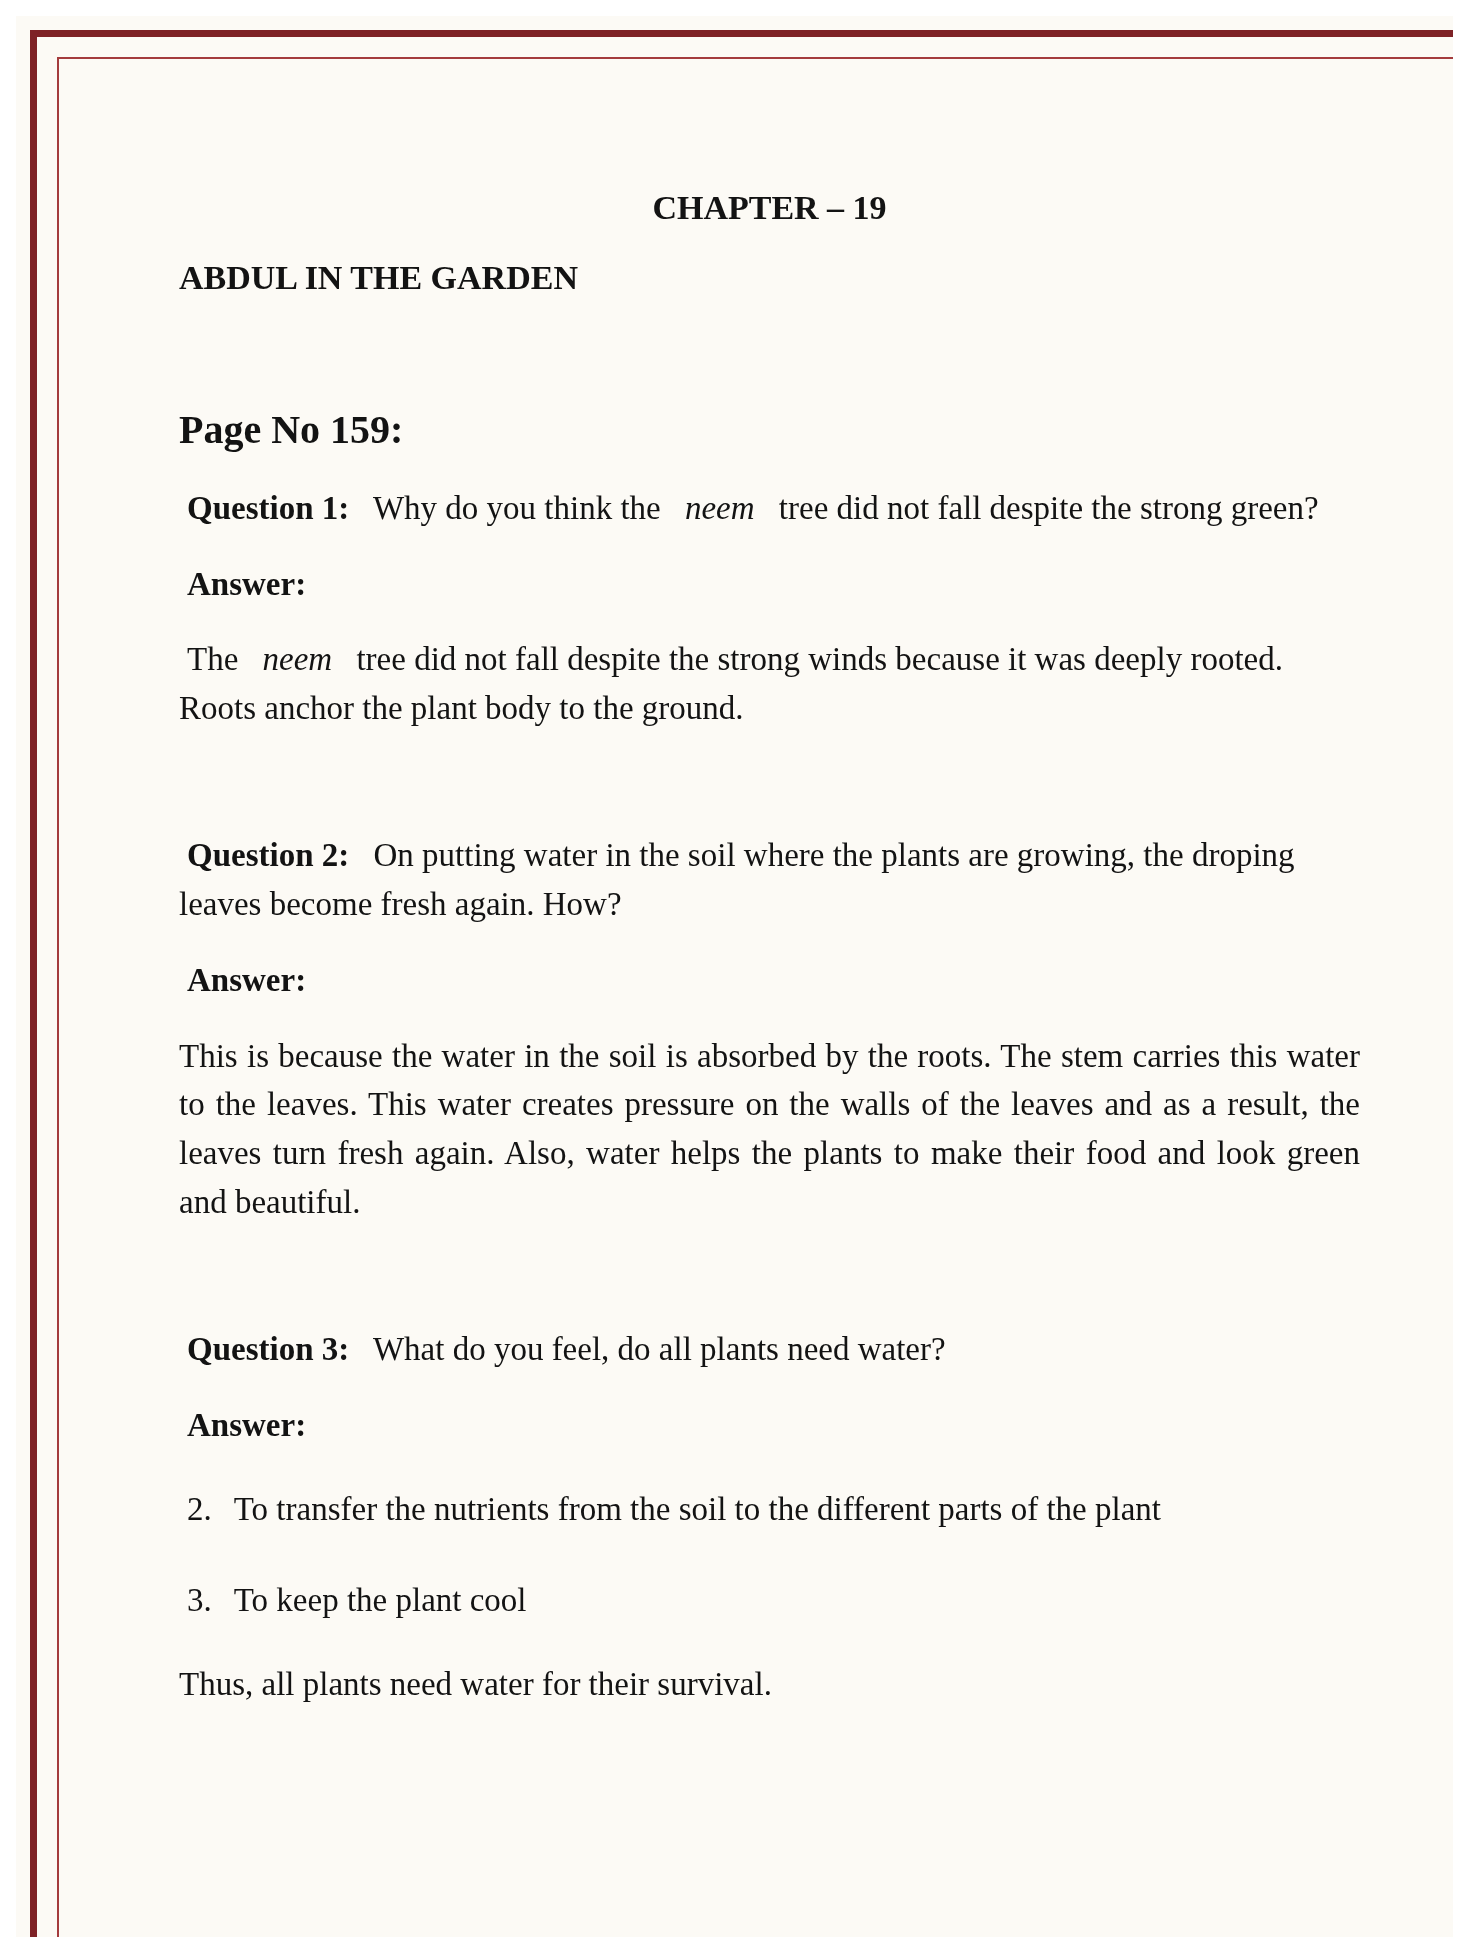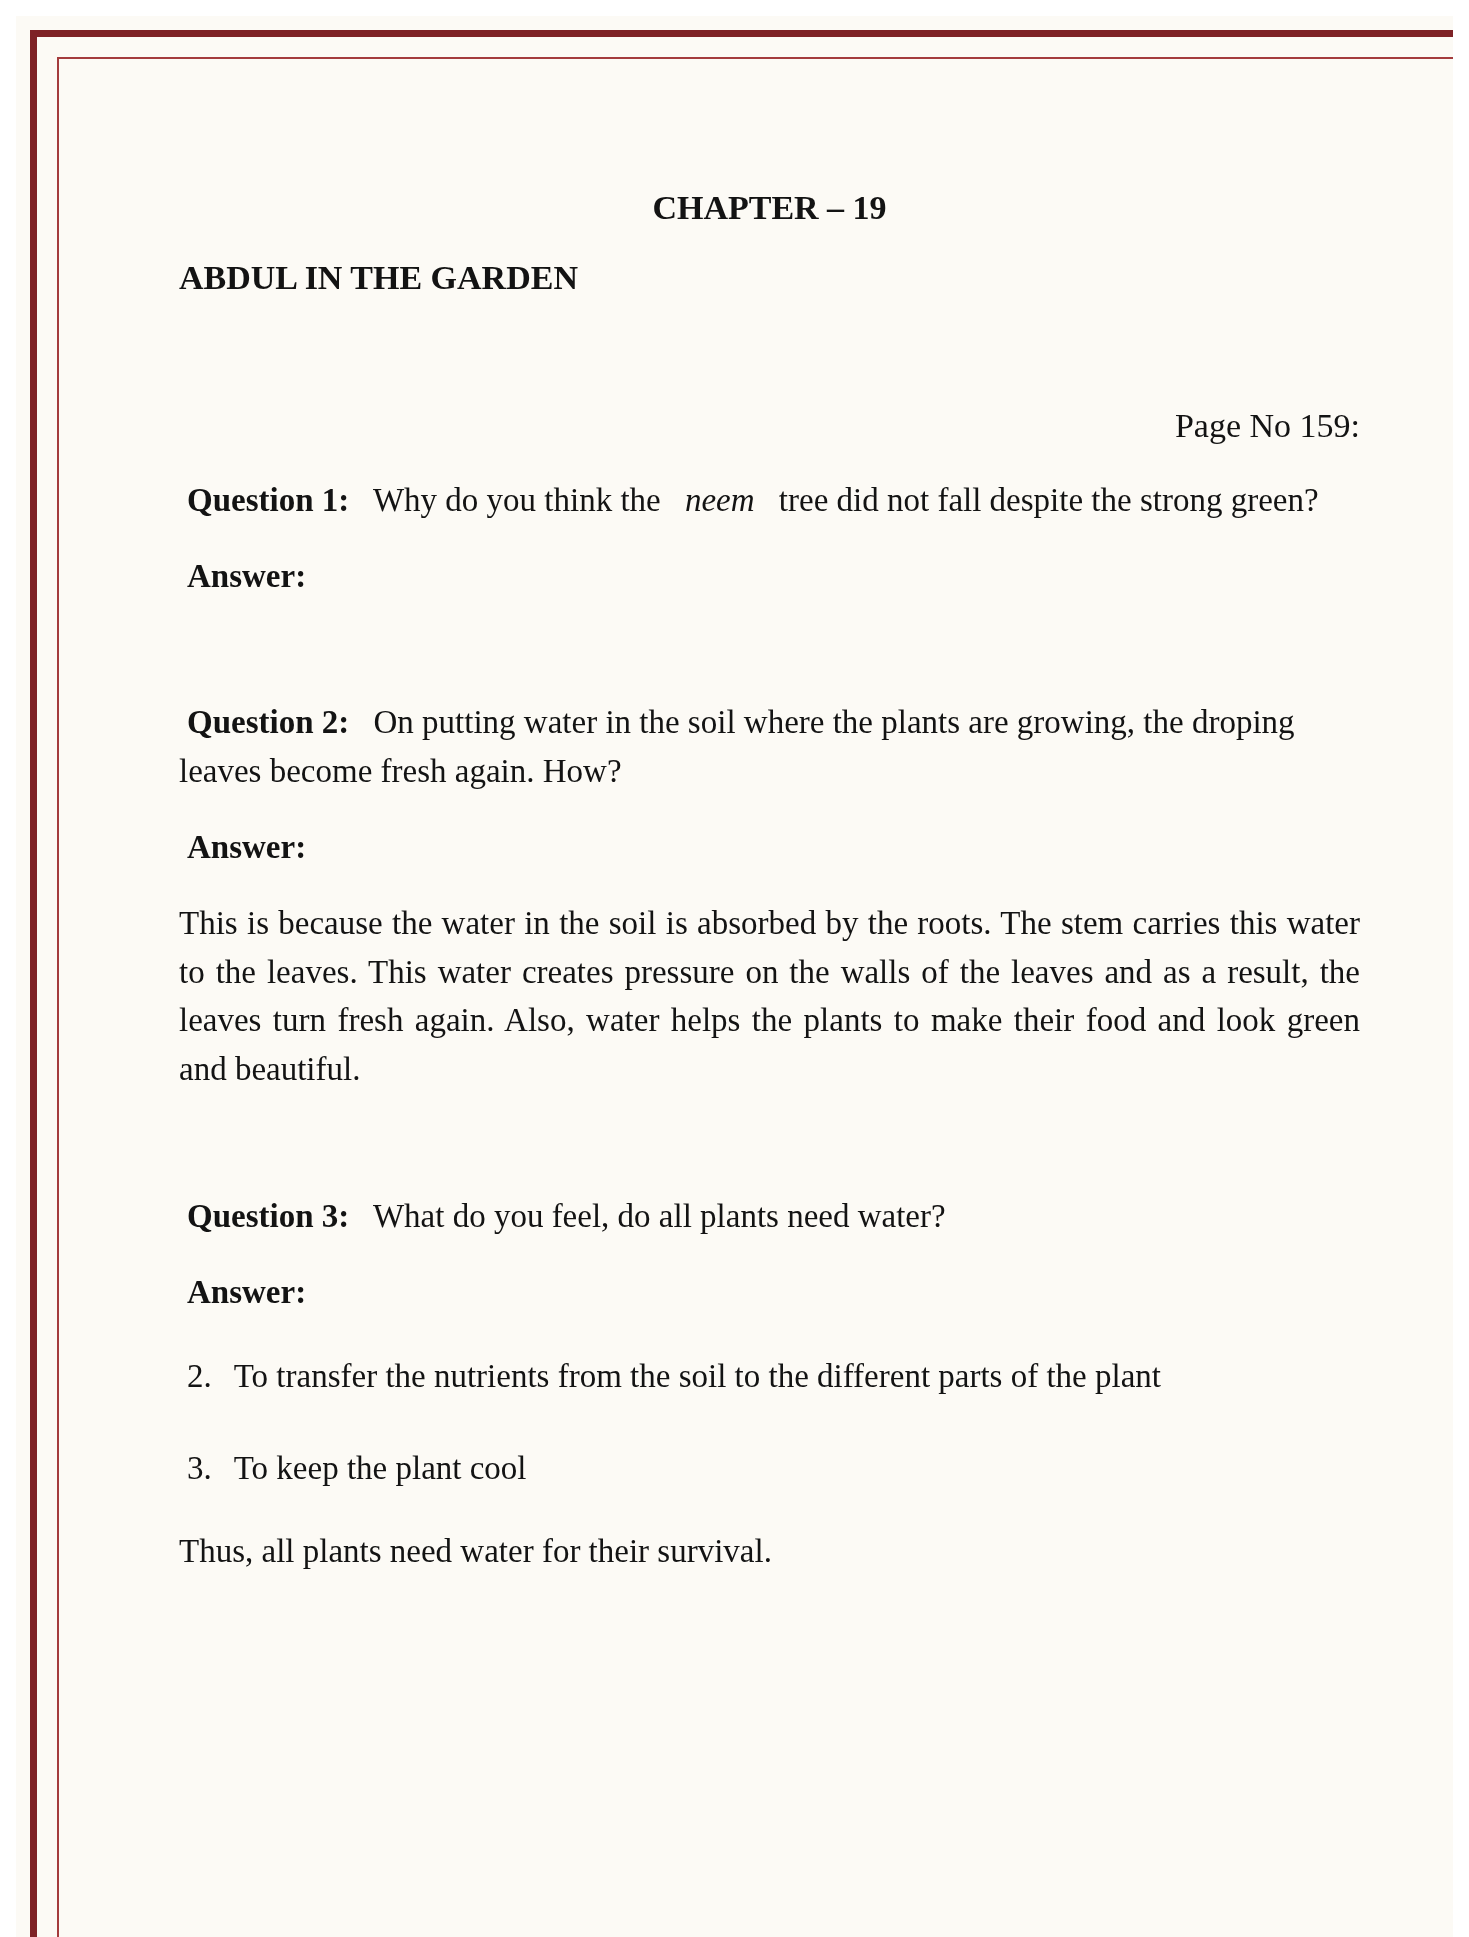--- a/index.html
+++ b/index.html
@@ -38,23 +38,23 @@
     line-height: 1.35;
   }
   .chapter-subtitle {
     text-align: left;
     font-size: 34px;
     font-weight: bold;
     line-height: 1.35;
     margin-top: 24px;
   }
   .page-heading {
-    text-align: right;
-    font-size: 34px;
-    font-weight: normal;
+    text-align: left;
+    font-size: 40px;
+    font-weight: bold;
     line-height: 1.35;
     margin-top: 102px;
   }
   .para {
     font-size: 33px;
     line-height: 1.48;
     margin-top: 27px;
   }
   .para.justified { text-align: justify; }
   .group-gap { margin-top: 98px; }
@@ -73,20 +73,21 @@
     <div class="inner-frame">
 
       <div class="chapter-title">CHAPTER – 19</div>
       <div class="chapter-subtitle">ABDUL IN THE GARDEN</div>
       <div class="page-heading">Page No 159:</div>
 
       <p class="para"><b>Question 1:</b><span> Why do you think the </span><i>neem</i><span> tree did not fall despite the strong green?</span></p>
 
       <p class="para"><b>Answer:</b></p>
 
+      <p class="para"><span>The </span><i>neem</i><span> tree did not fall despite the strong winds because it was deeply rooted. Roots anchor the plant body to the ground.</span></p>
 
       <p class="para group-gap"><b>Question 2:</b><span> On putting water in the soil where the plants are growing, the droping leaves become fresh again. How?</span></p>
 
       <p class="para"><b>Answer:</b></p>
 
       <p class="para justified">This is because the water in the soil is absorbed by the roots. The stem carries this water to the leaves. This water creates pressure on the walls of the leaves and as a result, the leaves turn fresh again. Also, water helps the plants to make their food and look green and beautiful.</p>
 
       <p class="para group-gap"><b>Question 3:</b><span> What do you feel, do all plants need water?</span></p>
 
       <p class="para"><b>Answer:</b></p>

